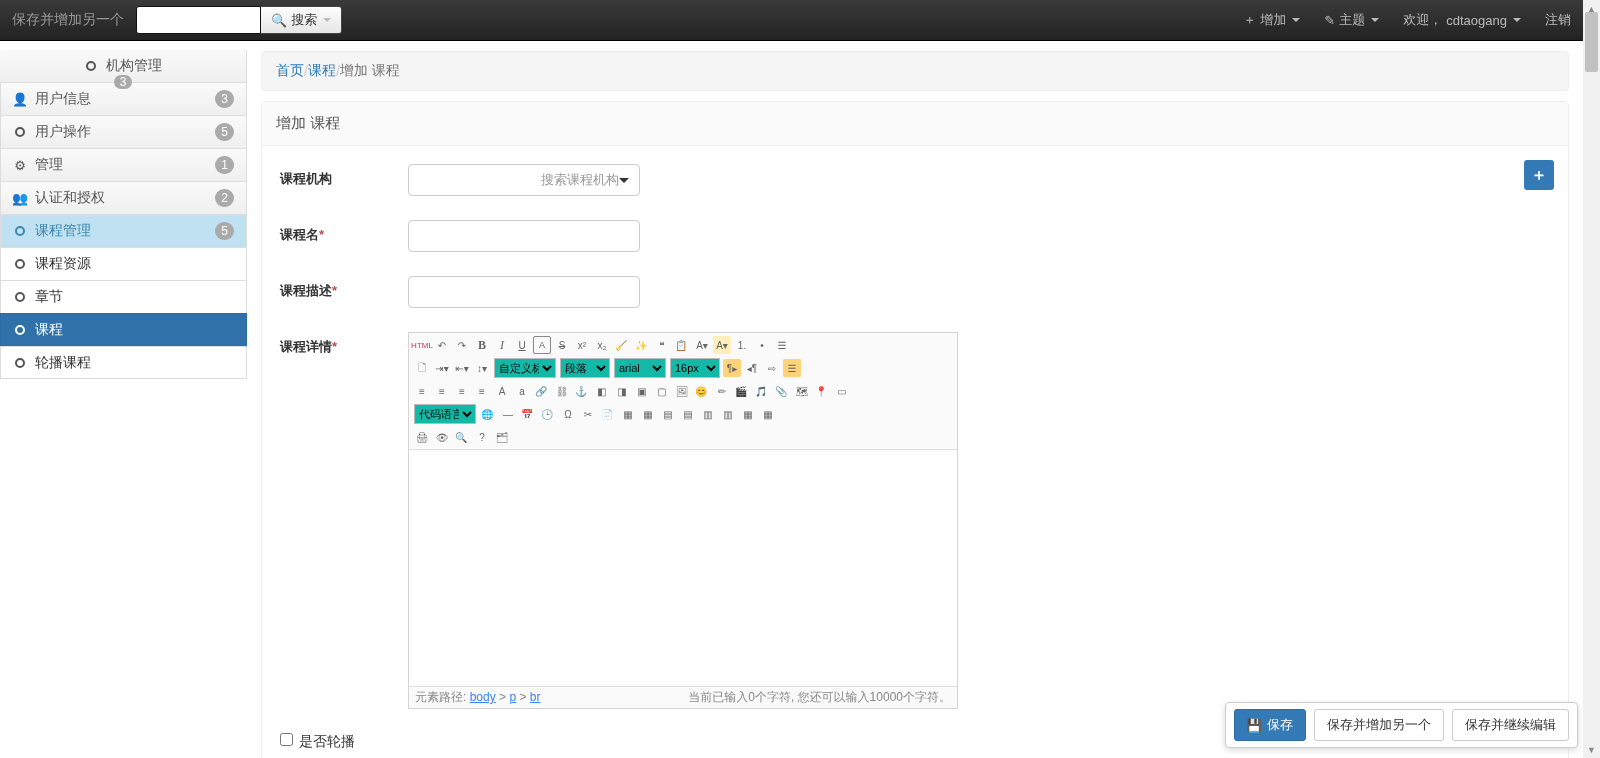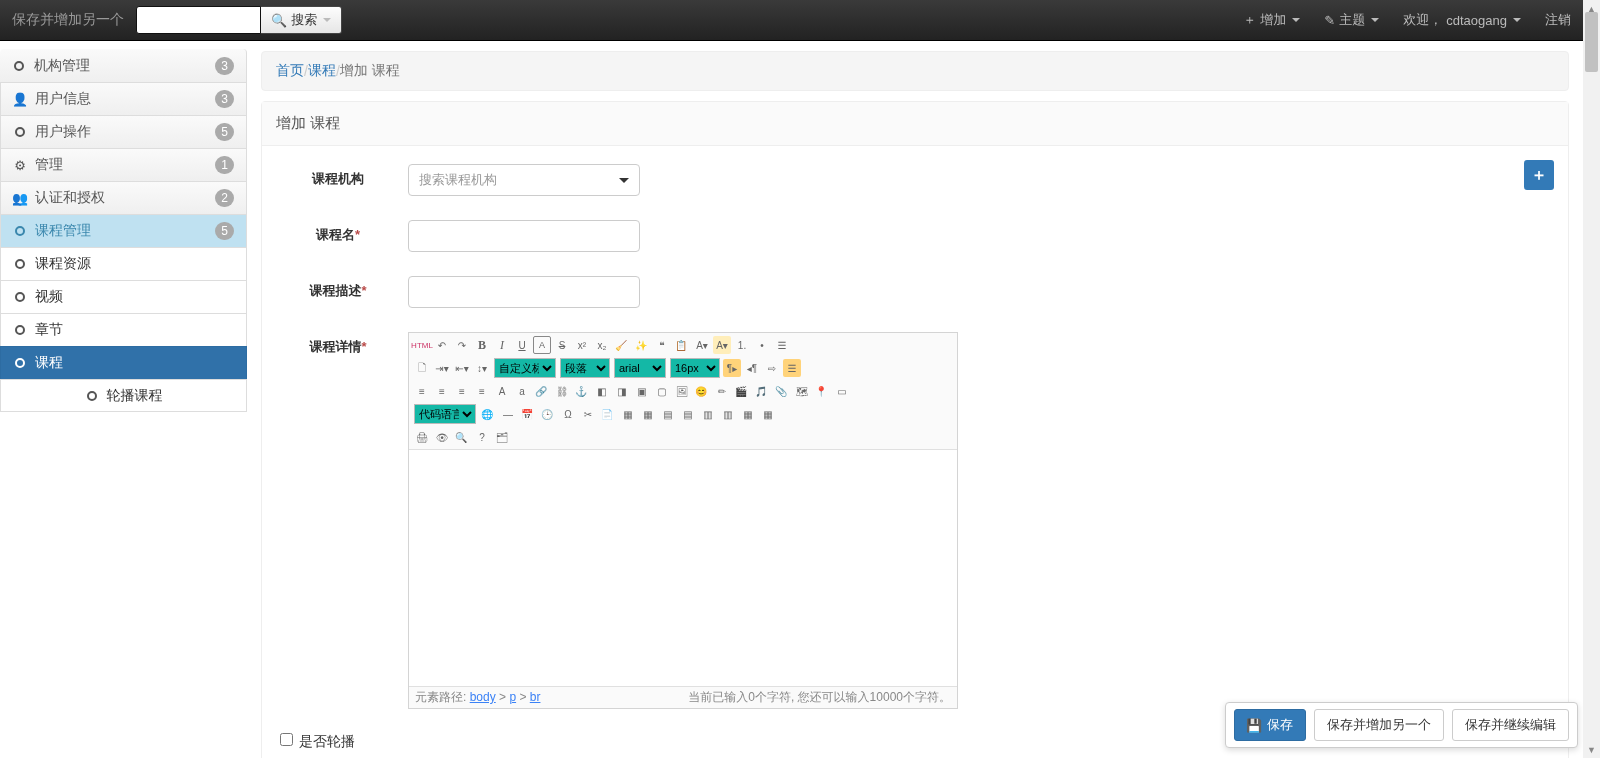--- a/index.html
+++ b/index.html
@@ -42,23 +42,23 @@
 .sep{color:#ccc}
 
 
 .panel{border:1px solid #eee;border-radius:4px;margin-top:10px}
 .panel-heading{border-bottom:1px solid #eee;padding:12px 14px;background:#fafafa;color:#555;font-size:15px}
 .panel-body{padding:18px 18px 20px 18px;position:relative}
 .add-btn{position:absolute;right:14px;top:14px;background:#337ab7;color:#fff;width:30px;height:30px;border:none;border-radius:3px;cursor:pointer;font-size:16px;font-weight:bold}
 
 
 .form-row{display:flex;margin-bottom:24px}
-.form-label{width:128px;text-align:center;font-weight:bold;color:#333;padding-top:6px;font-size:13px;padding-right:12px}
+.form-label{width:128px;text-align:left;font-weight:bold;color:#333;padding-top:6px;font-size:13px;padding-right:12px}
 .req{color:#b94a48}
-.form-control{width:232px;height:32px;border:1px solid #ccc;border-radius:4px;padding:12px 10px;font-size:13px;color:#555;display:flex;align-items:center;justify-content:space-between;background:#fff}
+.form-control{width:232px;height:32px;border:1px solid #ccc;border-radius:4px;padding:12px 10px;font-size:13px;color:#555;display:flex;align-items:center;justify-content:flex-end;background:#fff}
 .form-control input{border:none;width:100%;outline:none;font-size:13px}
 .dd-caret{width:0;height:0;border-left:5px solid transparent;border-right:5px solid transparent;border-top:5px solid #333}
 
 
 .editor{width:550px;border:1px solid #d4d4d4;background:#fff}
 .editor-tb{background:#fafafa;border-bottom:1px solid #e0e0e0;padding:3px 4px;display:flex;flex-wrap:wrap;gap:2px;align-items:center}
 .tbtn{width:18px;height:18px;border:1px solid transparent;display:inline-flex;align-items:center;justify-content:center;font-size:10px;color:#666;cursor:pointer;border-radius:2px;background:transparent}
 .tbtn.b{font-weight:bold;font-family:"Times New Roman",serif;font-size:12px}
 .tbtn.i{font-style:italic;font-family:"Times New Roman",serif;font-size:12px}
 .tsel{height:20px;border:1px solid #bbb;font-size:11px;background:#14b8a6;margin:0 1px}
@@ -112,21 +112,21 @@
       <span>cdtaogang</span>
       <span class="caret"></span>
     </span>
     <span class="nav-link">注销</span>
   </div>
 </div>
 
 <div class="page">
   <aside class="sidebar">
     <ul class="side-list" id="side-list">
-        <li class="side-item" style="border-top: none;">
+        <li class="side-item" style="border-top: none; flex-direction: column;">
           <span class="left">
             <span class="ico">
               <span class="ico-circle"></span>
             </span>
             <span>机构管理</span>
           </span>
           <span class="badge">3</span>
         </li>
         <li class="side-item">
           <span class="left">
@@ -170,35 +170,29 @@
         <li class="side-sub-item">
           <span class="ico">
             <span class="ico-circle"></span>
           </span>
           <span>课程资源</span>
         </li>
         <li class="side-sub-item">
           <span class="ico">
             <span class="ico-circle"></span>
           </span>
-          <span>视频</span>
-        </li>
-        <li class="side-sub-item">
-          <span class="ico">
-            <span class="ico-circle"></span>
-          </span>
           <span>章节</span>
         </li>
         <li class="side-sub-item active">
           <span class="ico">
             <span class="ico-circle"></span>
           </span>
           <span>课程</span>
         </li>
-        <li class="side-sub-item" style="border-bottom: 1px solid rgb(221, 221, 221); justify-content: center;">
+        <li class="side-sub-item" style="border-bottom: 1px solid rgb(221, 221, 221);">
           <span class="ico">
             <span class="ico-circle"></span>
           </span>
           <span>轮播课程</span>
         </li>
       </ul>
   </aside>
 
   <main class="content">
     <div class="breadcrumb">

